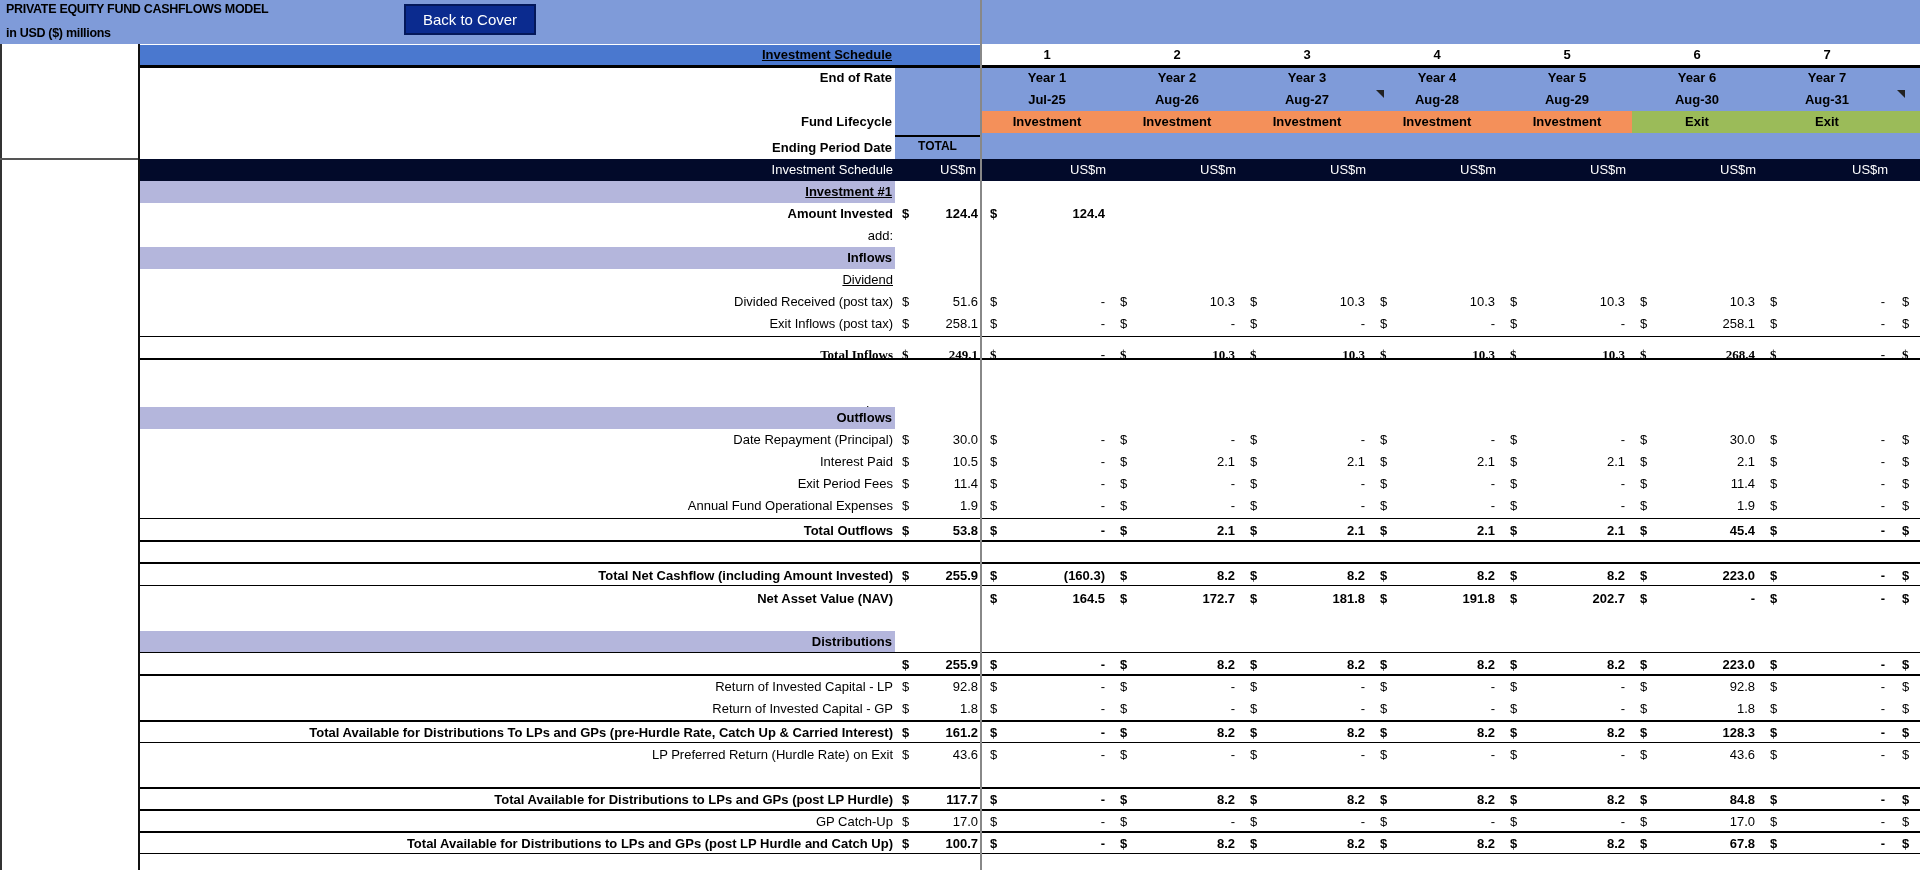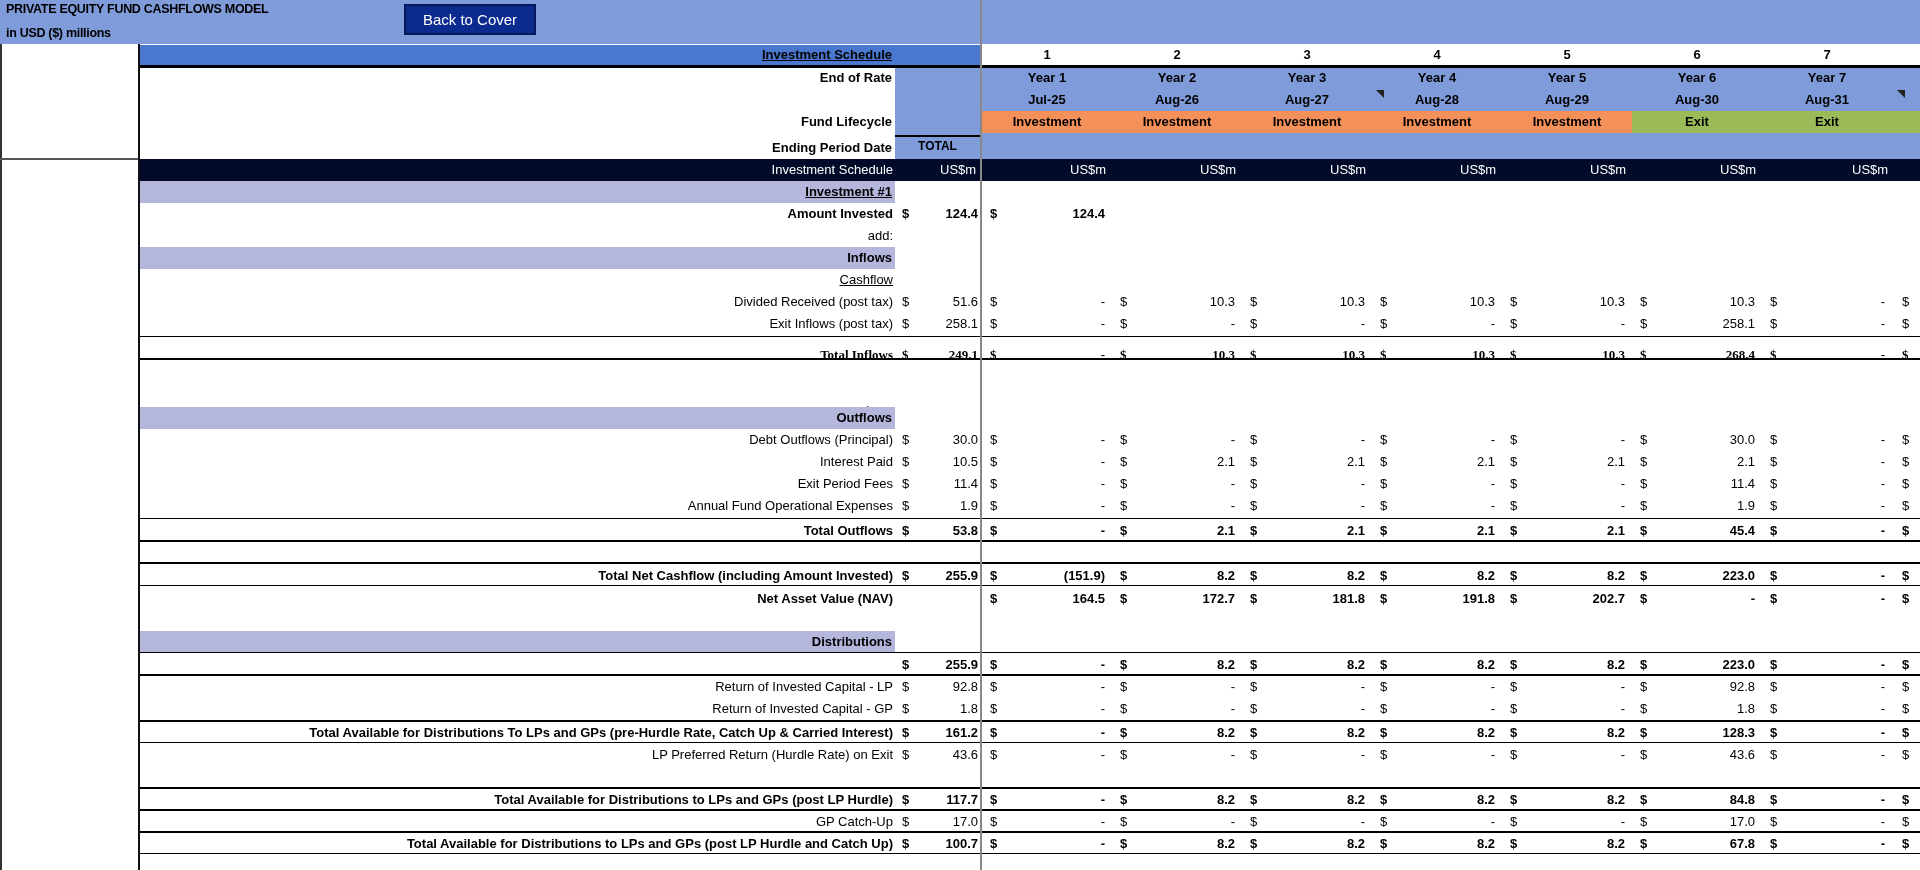--- a/index.html
+++ b/index.html
@@ -149,21 +149,21 @@
 
 <div class="row" style="top:225px;">
   <span class="lbl">add:</span>
 </div>
 
 <div class="section-bar" style="top:247px;">
   <span class="lbl">Inflows</span>
 </div>
 
 <div class="row" style="top:269px;">
-  <span class="lbl ul">Cashflow</span>
+  <span class="lbl ul">Dividend</span>
 </div>
 
 <div id="rows-container">
     <div class="row" style="top: 291px;">
       <span class="lbl">Divided Received (post tax)</span>
       <span class="cur" style="left:762px;">$</span>
       <span class="val" style="left:778px;">51.6</span>
       <span class="cur" style="left:850px;">$</span>
       <span class="val" style="left:905px;">-</span>
       <span class="cur" style="left:980px;">$</span>
@@ -214,21 +214,21 @@
       <span class="val bold" style="left:1295px;">10.3</span>
       <span class="cur bold" style="left:1370px;">$</span>
       <span class="val bold" style="left:1425px;">10.3</span>
       <span class="cur bold" style="left:1500px;">$</span>
       <span class="val bold" style="left:1555px;">268.4</span>
       <span class="cur bold" style="left:1630px;">$</span>
       <span class="val bold" style="left:1685px;">-</span>
       <span class="cur bold" style="left:1762px;">$</span>
     </div>
     <div class="row" style="top: 429px;">
-      <span class="lbl">Debt Outflows (Principal)</span>
+      <span class="lbl">Date Repayment (Principal)</span>
       <span class="cur" style="left:762px;">$</span>
       <span class="val" style="left:778px;">30.0</span>
       <span class="cur" style="left:850px;">$</span>
       <span class="val" style="left:905px;">-</span>
       <span class="cur" style="left:980px;">$</span>
       <span class="val" style="left:1035px;">-</span>
       <span class="cur" style="left:1110px;">$</span>
       <span class="val" style="left:1165px;">-</span>
       <span class="cur" style="left:1240px;">$</span>
       <span class="val" style="left:1295px;">-</span>
@@ -318,21 +318,21 @@
       <span class="val bold" style="left:1555px;">45.4</span>
       <span class="cur bold" style="left:1630px;">$</span>
       <span class="val bold" style="left:1685px;">-</span>
       <span class="cur bold" style="left:1762px;">$</span>
     </div>
     <div class="row" style="top: 565px;">
       <span class="lbl bold">Total Net Cashflow (including Amount Invested)</span>
       <span class="cur bold" style="left:762px;">$</span>
       <span class="val bold" style="left:778px;">255.9</span>
       <span class="cur bold" style="left:850px;">$</span>
-      <span class="val bold" style="left:905px;">(151.9)</span>
+      <span class="val bold" style="left:905px;">(160.3)</span>
       <span class="cur bold" style="left:980px;">$</span>
       <span class="val bold" style="left:1035px;">8.2</span>
       <span class="cur bold" style="left:1110px;">$</span>
       <span class="val bold" style="left:1165px;">8.2</span>
       <span class="cur bold" style="left:1240px;">$</span>
       <span class="val bold" style="left:1295px;">8.2</span>
       <span class="cur bold" style="left:1370px;">$</span>
       <span class="val bold" style="left:1425px;">8.2</span>
       <span class="cur bold" style="left:1500px;">$</span>
       <span class="val bold" style="left:1555px;">223.0</span>

